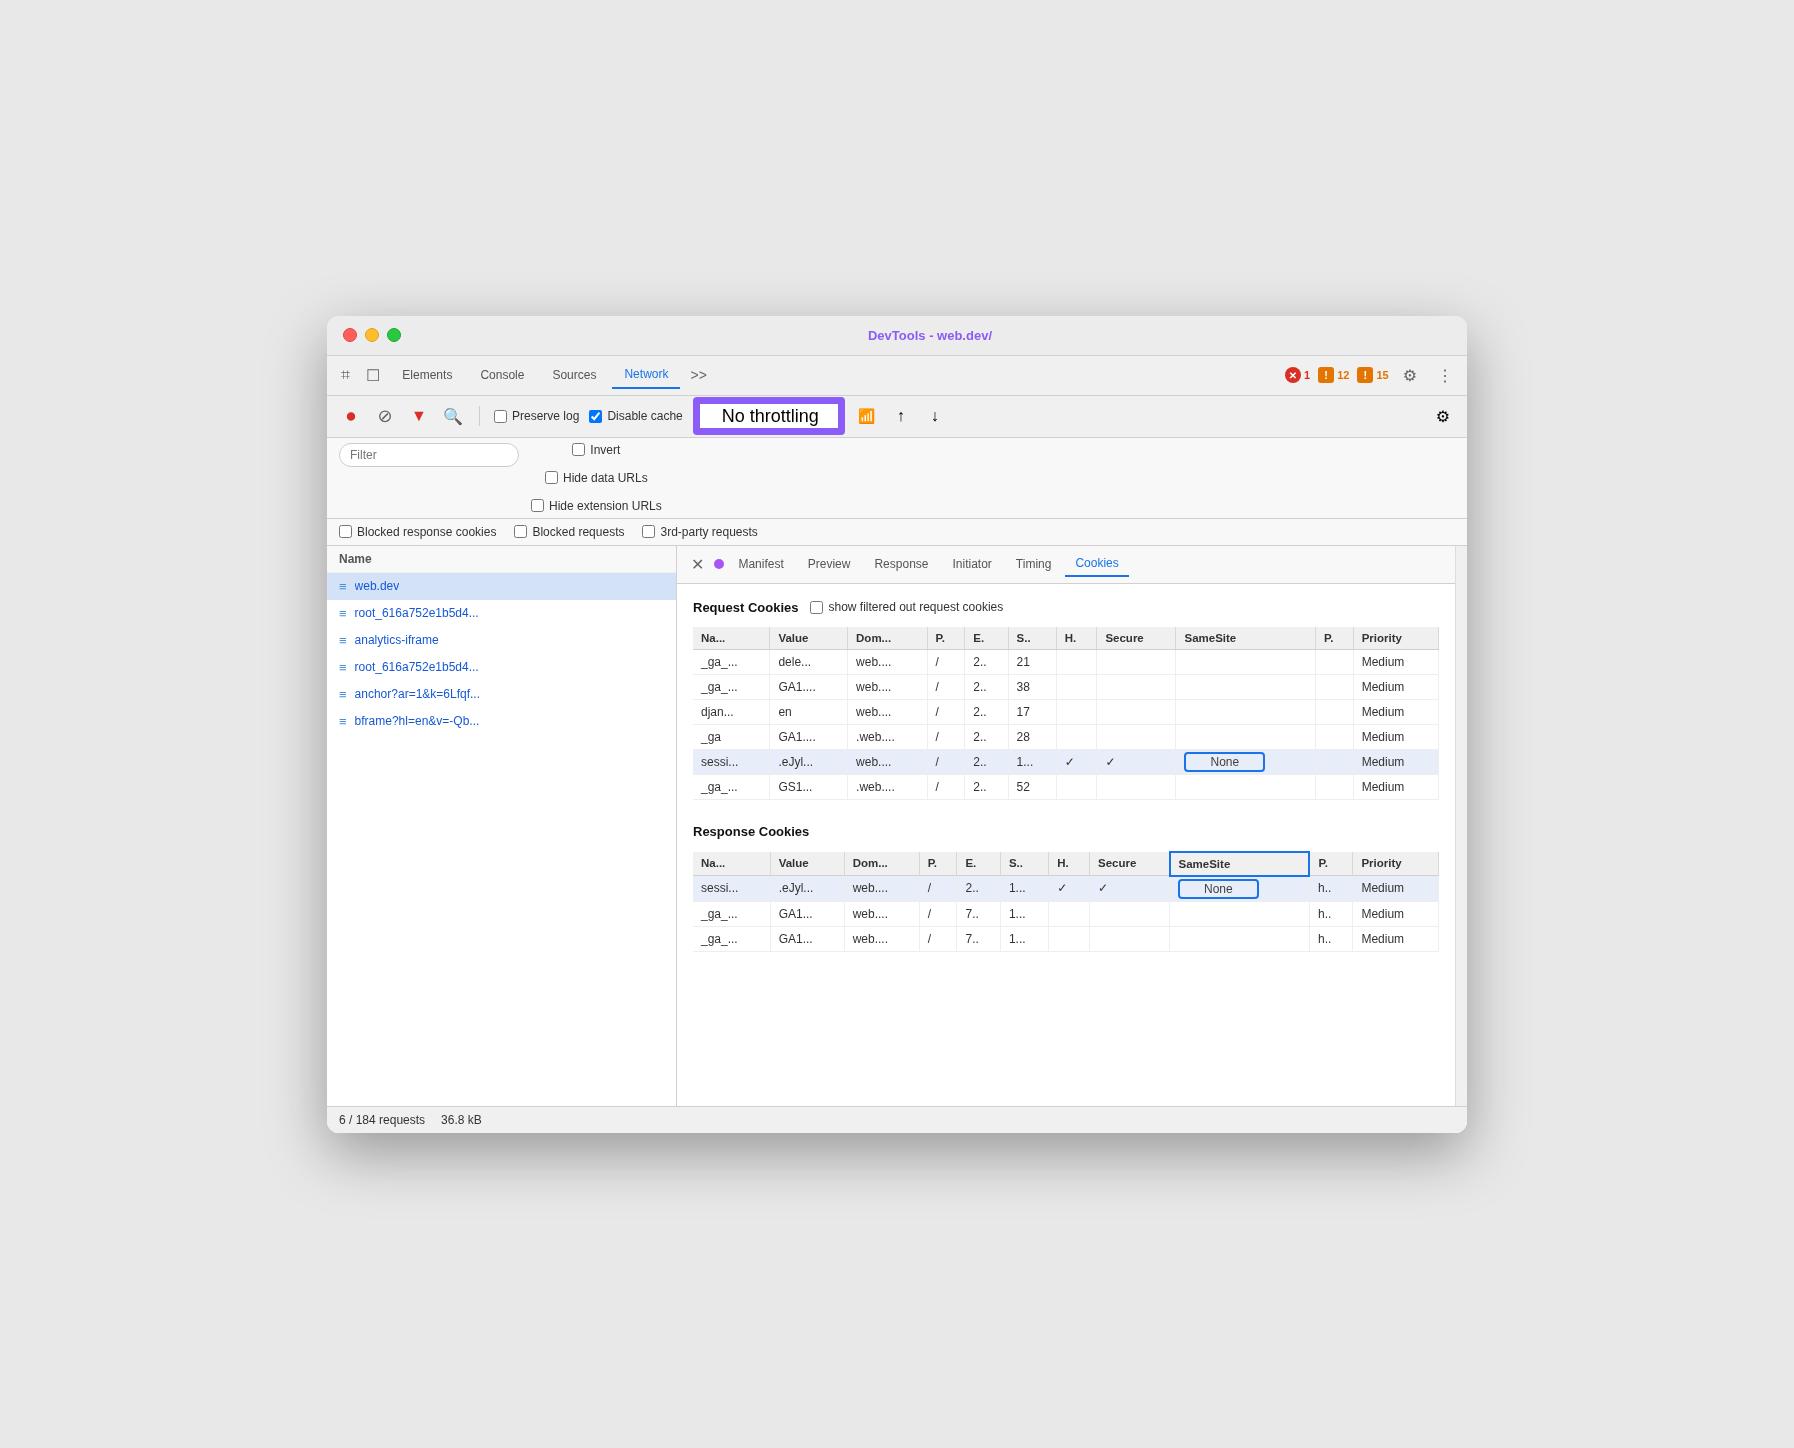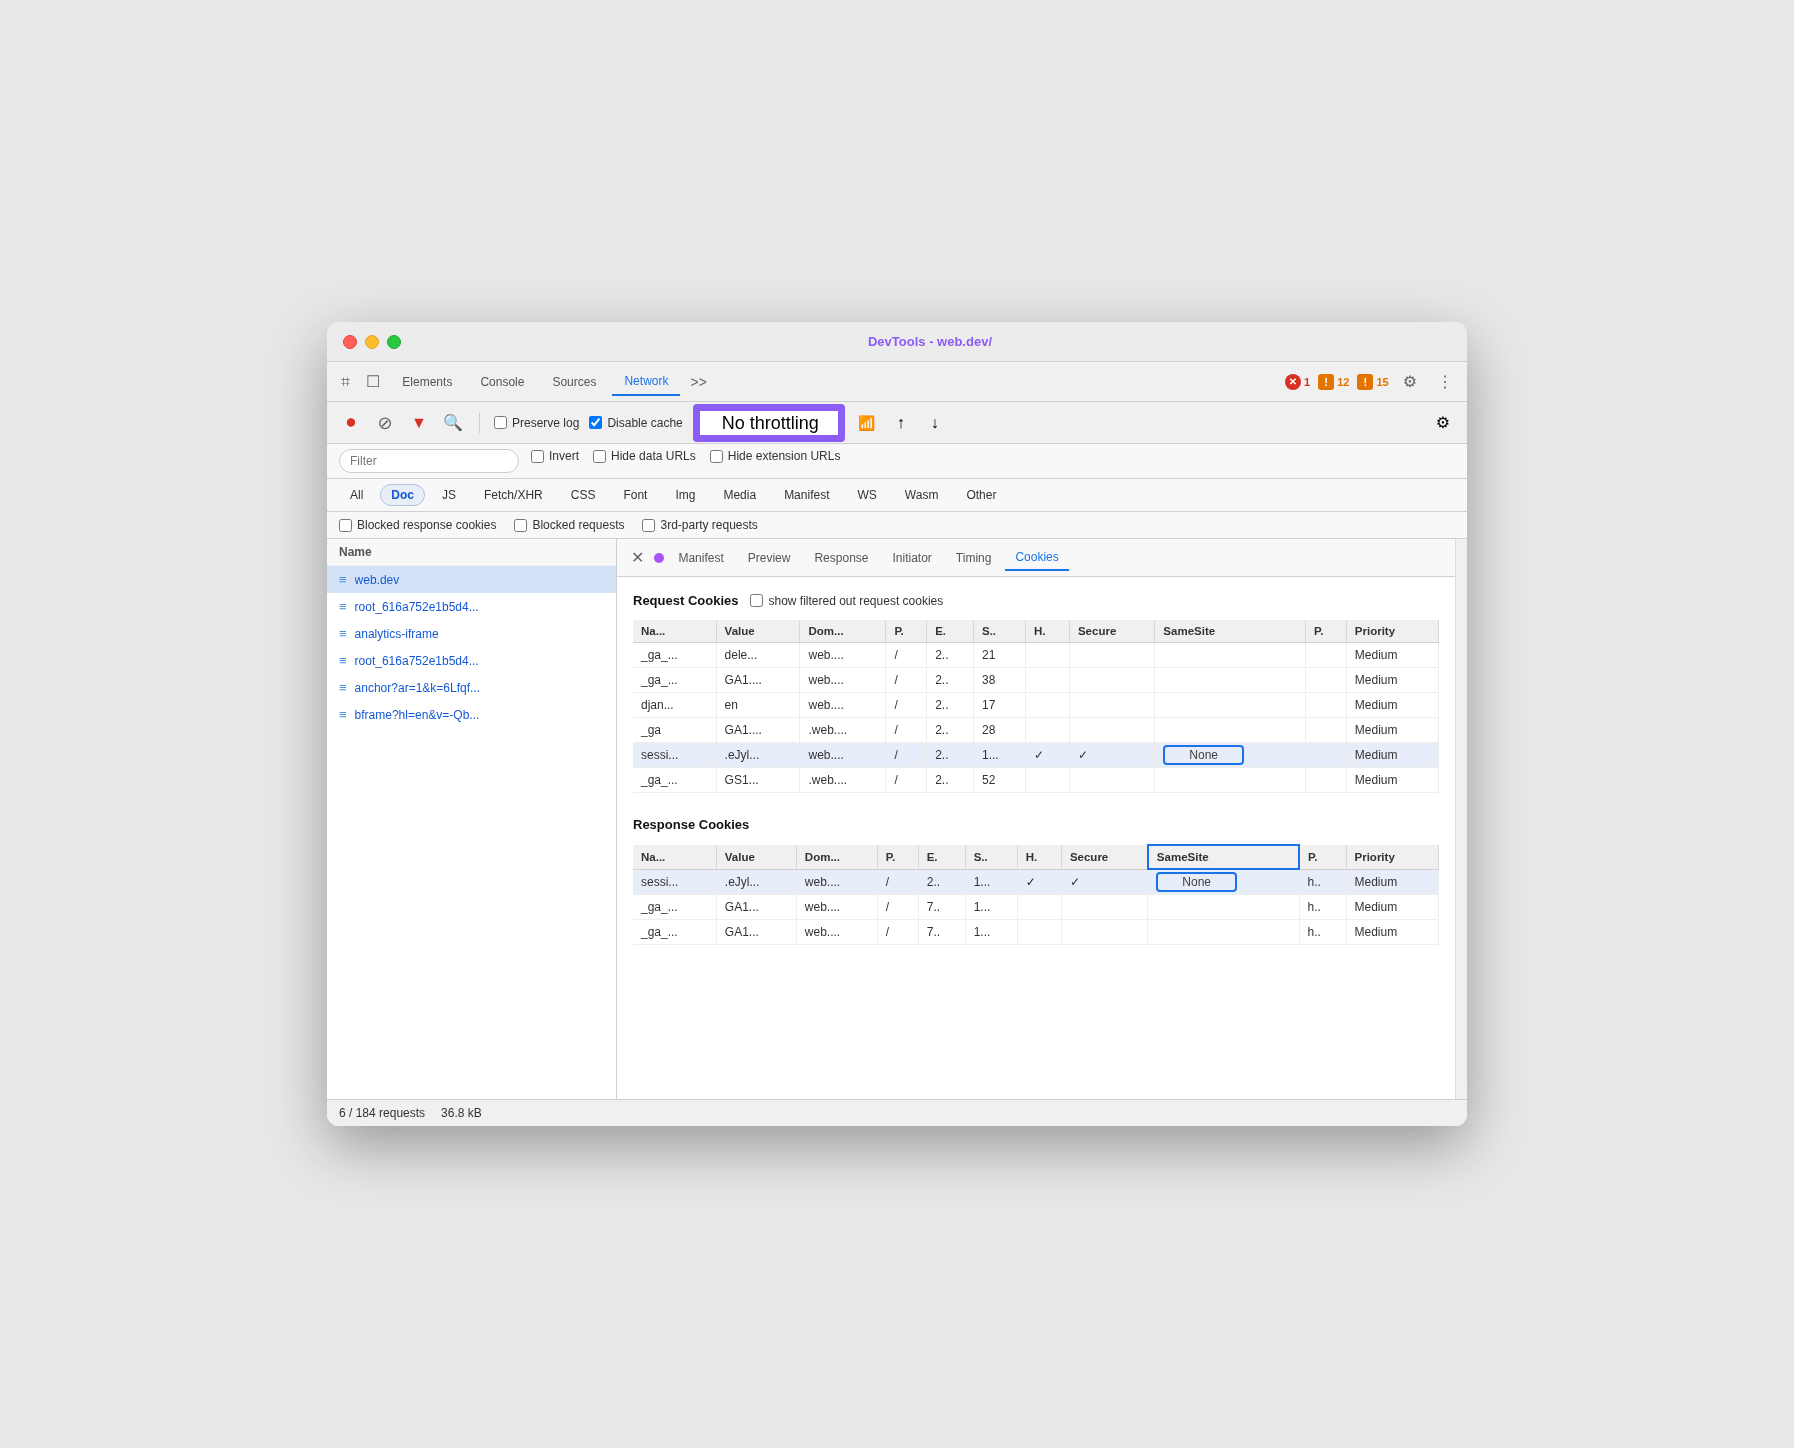--- a/index.html
+++ b/index.html
@@ -142,21 +142,21 @@
     }
     .filter-input {
       border: 1px solid #ccc;
       border-radius: 14px;
       padding: 4px 10px 4px 10px;
       font-size: 12px;
       width: 180px;
       outline: none;
       background: white;
     }
-    .filter-checkboxes { display: flex; align-items: center; gap: 14px; }
+    .filter-checkboxes { display: flex; align-items: center; gap: 14px; flex-direction: column; }
 
     
     .type-filter-bar {
       display: flex;
       align-items: center;
       padding: 5px 12px;
       gap: 6px;
       border-bottom: 1px solid #d0d0d0;
       background: #f8f8f8;
     }
@@ -187,21 +187,21 @@
     }
 
     
     .main-area {
       display: flex;
       height: 560px;
     }
 
     
     .file-list {
-      width: 290px;
+      width: 350px;
       border-right: 1px solid #d0d0d0;
       overflow-y: auto;
       background: white;
     }
     .file-list-header {
       padding: 6px 12px;
       font-size: 12px;
       font-weight: 600;
       color: #555;
       border-bottom: 1px solid #eee;
@@ -415,34 +415,20 @@
           <input type="checkbox" style="">
           <span>Hide data URLs</span>
         </label>
         <label class="checkbox-label">
           <input type="checkbox" style="">
           <span>Hide extension URLs</span>
         </label>
       </div>
     </div>
 
-    <div class="type-filter-bar">
-      <div class="chip">All</div>
-      <div class="chip active">Doc</div>
-      <div class="chip">JS</div>
-      <div class="chip">Fetch/XHR</div>
-      <div class="chip">CSS</div>
-      <div class="chip">Font</div>
-      <div class="chip">Img</div>
-      <div class="chip">Media</div>
-      <div class="chip">Manifest</div>
-      <div class="chip">WS</div>
-      <div class="chip">Wasm</div>
-      <div class="chip">Other</div>
-    </div>
 
     <div class="blocked-bar">
       <label class="checkbox-label">
         <input type="checkbox" style="">
         <span>Blocked response cookies</span>
       </label>
       <label class="checkbox-label">
         <input type="checkbox" style="">
         <span>Blocked requests</span>
       </label>

